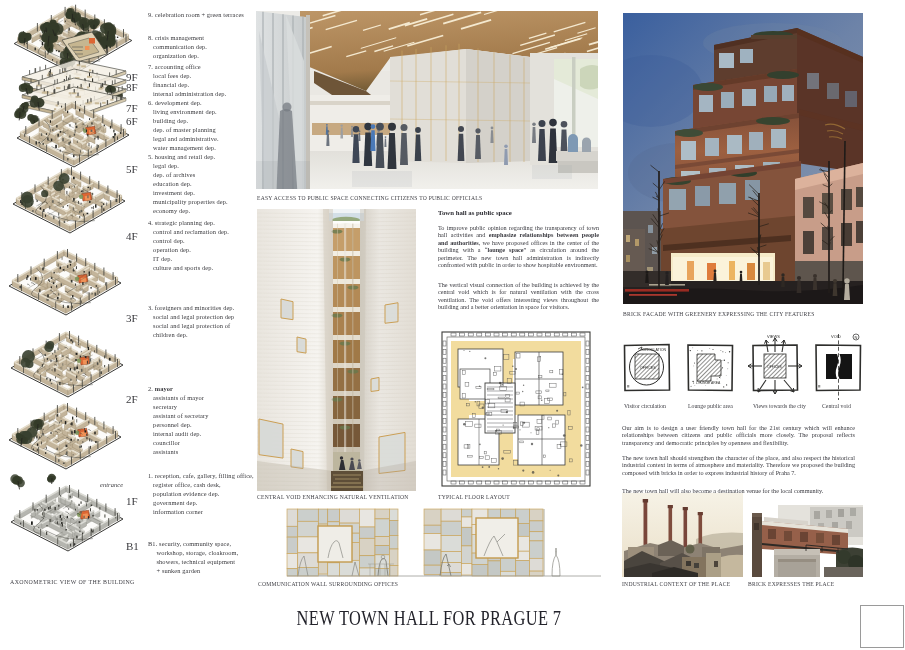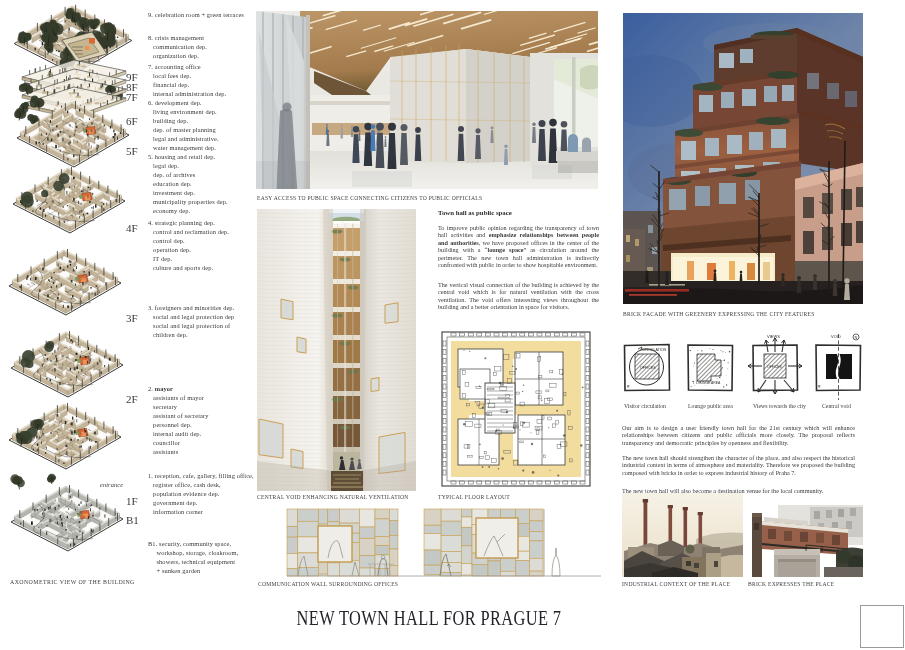--- a/index.html
+++ b/index.html
@@ -1586,28 +1586,28 @@
         <line x1="19.8" y1="518.1" x2="19.8" y2="510.1" stroke="#4a4a44" stroke-width="0.9"></line>
         <line x1="23.5" y1="527.2" x2="23.5" y2="520.2" stroke="#4a4a44" stroke-width="0.8"></line>
         <line x1="40.6" y1="535.9" x2="40.6" y2="528.9" stroke="#4a4a44" stroke-width="0.8"></line>
         <line x1="57.7" y1="544.6" x2="57.7" y2="537.6" stroke="#4a4a44" stroke-width="0.8"></line>
       </g>
     </svg>
 
 <div class="abs" style="left:126px;top:0;width:16px">
       <div class="flab abs" style="top:71px">9F</div>
       <div class="flab abs" style="top:81px">8F</div>
-      <div class="flab abs" style="top:91px">7F</div>
+      <div class="flab abs" style="top:102px">7F</div>
       <div class="flab abs" style="top:115px">6F</div>
-      <div class="flab abs" style="top:145px">5F</div>
-      <div class="flab abs" style="top:222px">4F</div>
+      <div class="flab abs" style="top:163px">5F</div>
+      <div class="flab abs" style="top:230px">4F</div>
       <div class="flab abs" style="top:312px">3F</div>
       <div class="flab abs" style="top:393px">2F</div>
       <div class="flab abs" style="top:495px">1F</div>
-      <div class="flab abs" style="top:514px">B1</div>
+      <div class="flab abs" style="top:540px">B1</div>
     </div>
 
 <div class="lbl abs" style="left:100px;top:480px;font-style:italic">entrance</div>
 <div class="lbl abs" style="left:148px;top:10.2px">
       <div>9. celebration room + green terraces</div>
     </div>
     <div class="lbl abs" style="left:148px;top:32.5px">
       <div>8. crisis management</div>
       <div>&nbsp;&nbsp;&nbsp;communication dep.</div>
       <div>&nbsp;&nbsp;&nbsp;organization dep.</div>

